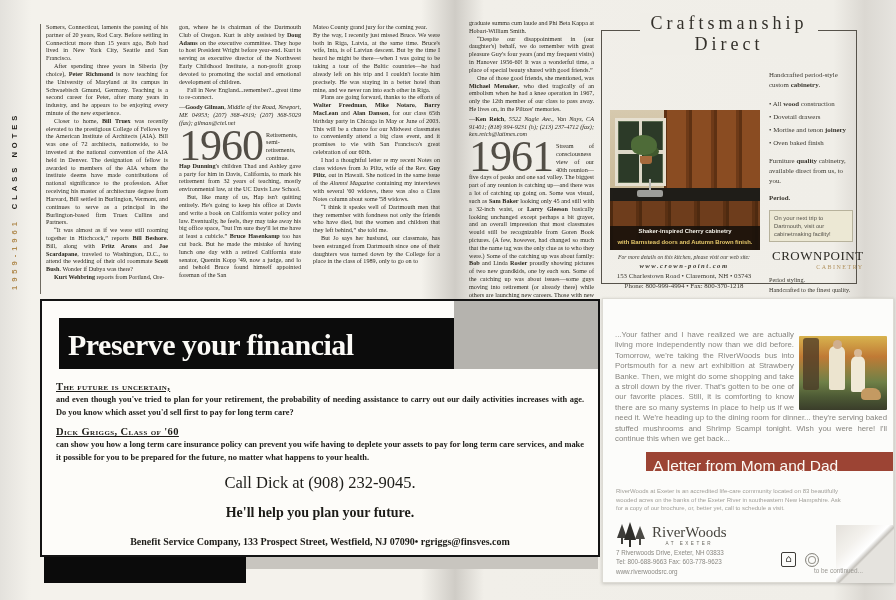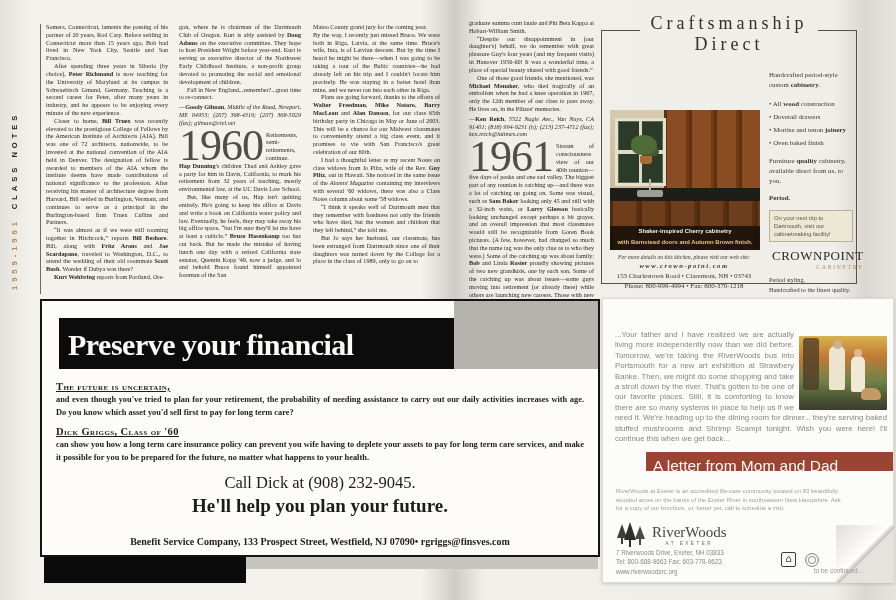--- a/index.html
+++ b/index.html
@@ -28,21 +28,21 @@
   .pad-box{position:absolute;left:40px;top:299px;width:556px;height:254px;background:#fdfcf9;border:2px solid #141414;}
   .pad-gray{position:absolute;left:412px;top:0;width:144px;height:68px;background:#b5b3ae;}
   .pad-band{position:absolute;left:17px;top:17px;width:395px;height:51px;background:#0c0c0c;}
   .pad-title{position:absolute;left:26px;top:22px;width:516px;display:flex;font-weight:bold;font-size:30px;line-height:44px;letter-spacing:-0.5px;}
   .t-white{color:#fbfaf6;}
   .t-dark{color:#161614;margin-left:auto;padding-right:14px;}
   .pad-body{position:absolute;left:14px;top:76px;width:528px;color:#1d1c18;}
   .pad-h{font-weight:bold;font-size:10.5px;font-variant:small-caps;text-decoration:underline;letter-spacing:.4px;margin:4px 0 2px 0;}
   .pad-p{font-weight:bold;font-size:8.4px;line-height:1.5;text-align:justify;margin:0 0 7px 0;}
   .pad-call1{text-align:center;font-weight:normal;font-size:16.5px;margin-top:9px;}
-  .pad-call2{text-align:center;font-weight:bold;font-size:19px;margin-top:2px;}
+  .pad-call2{text-align:center;font-weight:bold;font-size:14px;margin-top:12px;}
   .pad-footer{position:absolute;left:14px;right:14px;bottom:8px;text-align:center;font-weight:bold;font-size:10px;color:#1d1c18;}
   .pad-shadow{position:absolute;left:44px;top:557px;width:202px;height:26px;background:#0b0b0b;}
   .pad-shadow2{position:absolute;left:246px;top:557px;width:352px;height:12px;background:#c8c5bf;}
   
   .cp-frame{position:absolute;left:601px;top:30px;width:254px;height:252px;border:1px solid #56524a;}
   .cp-title{position:absolute;left:640px;top:13px;width:178px;text-align:center;background:#f0eee8;
     font-size:18px;line-height:21px;letter-spacing:4px;color:#33302a;}
   .cp-photo{position:absolute;left:610px;top:110px;width:150px;height:140px;overflow:hidden;background:#cdbfa4;}
   .kp-wall{position:absolute;inset:0;background:linear-gradient(180deg,#d6c9ae 0%,#c9b997 60%,#bfae8c 100%);}
   .kp-cab-upper{position:absolute;left:36%;top:0;right:0;height:58%;

